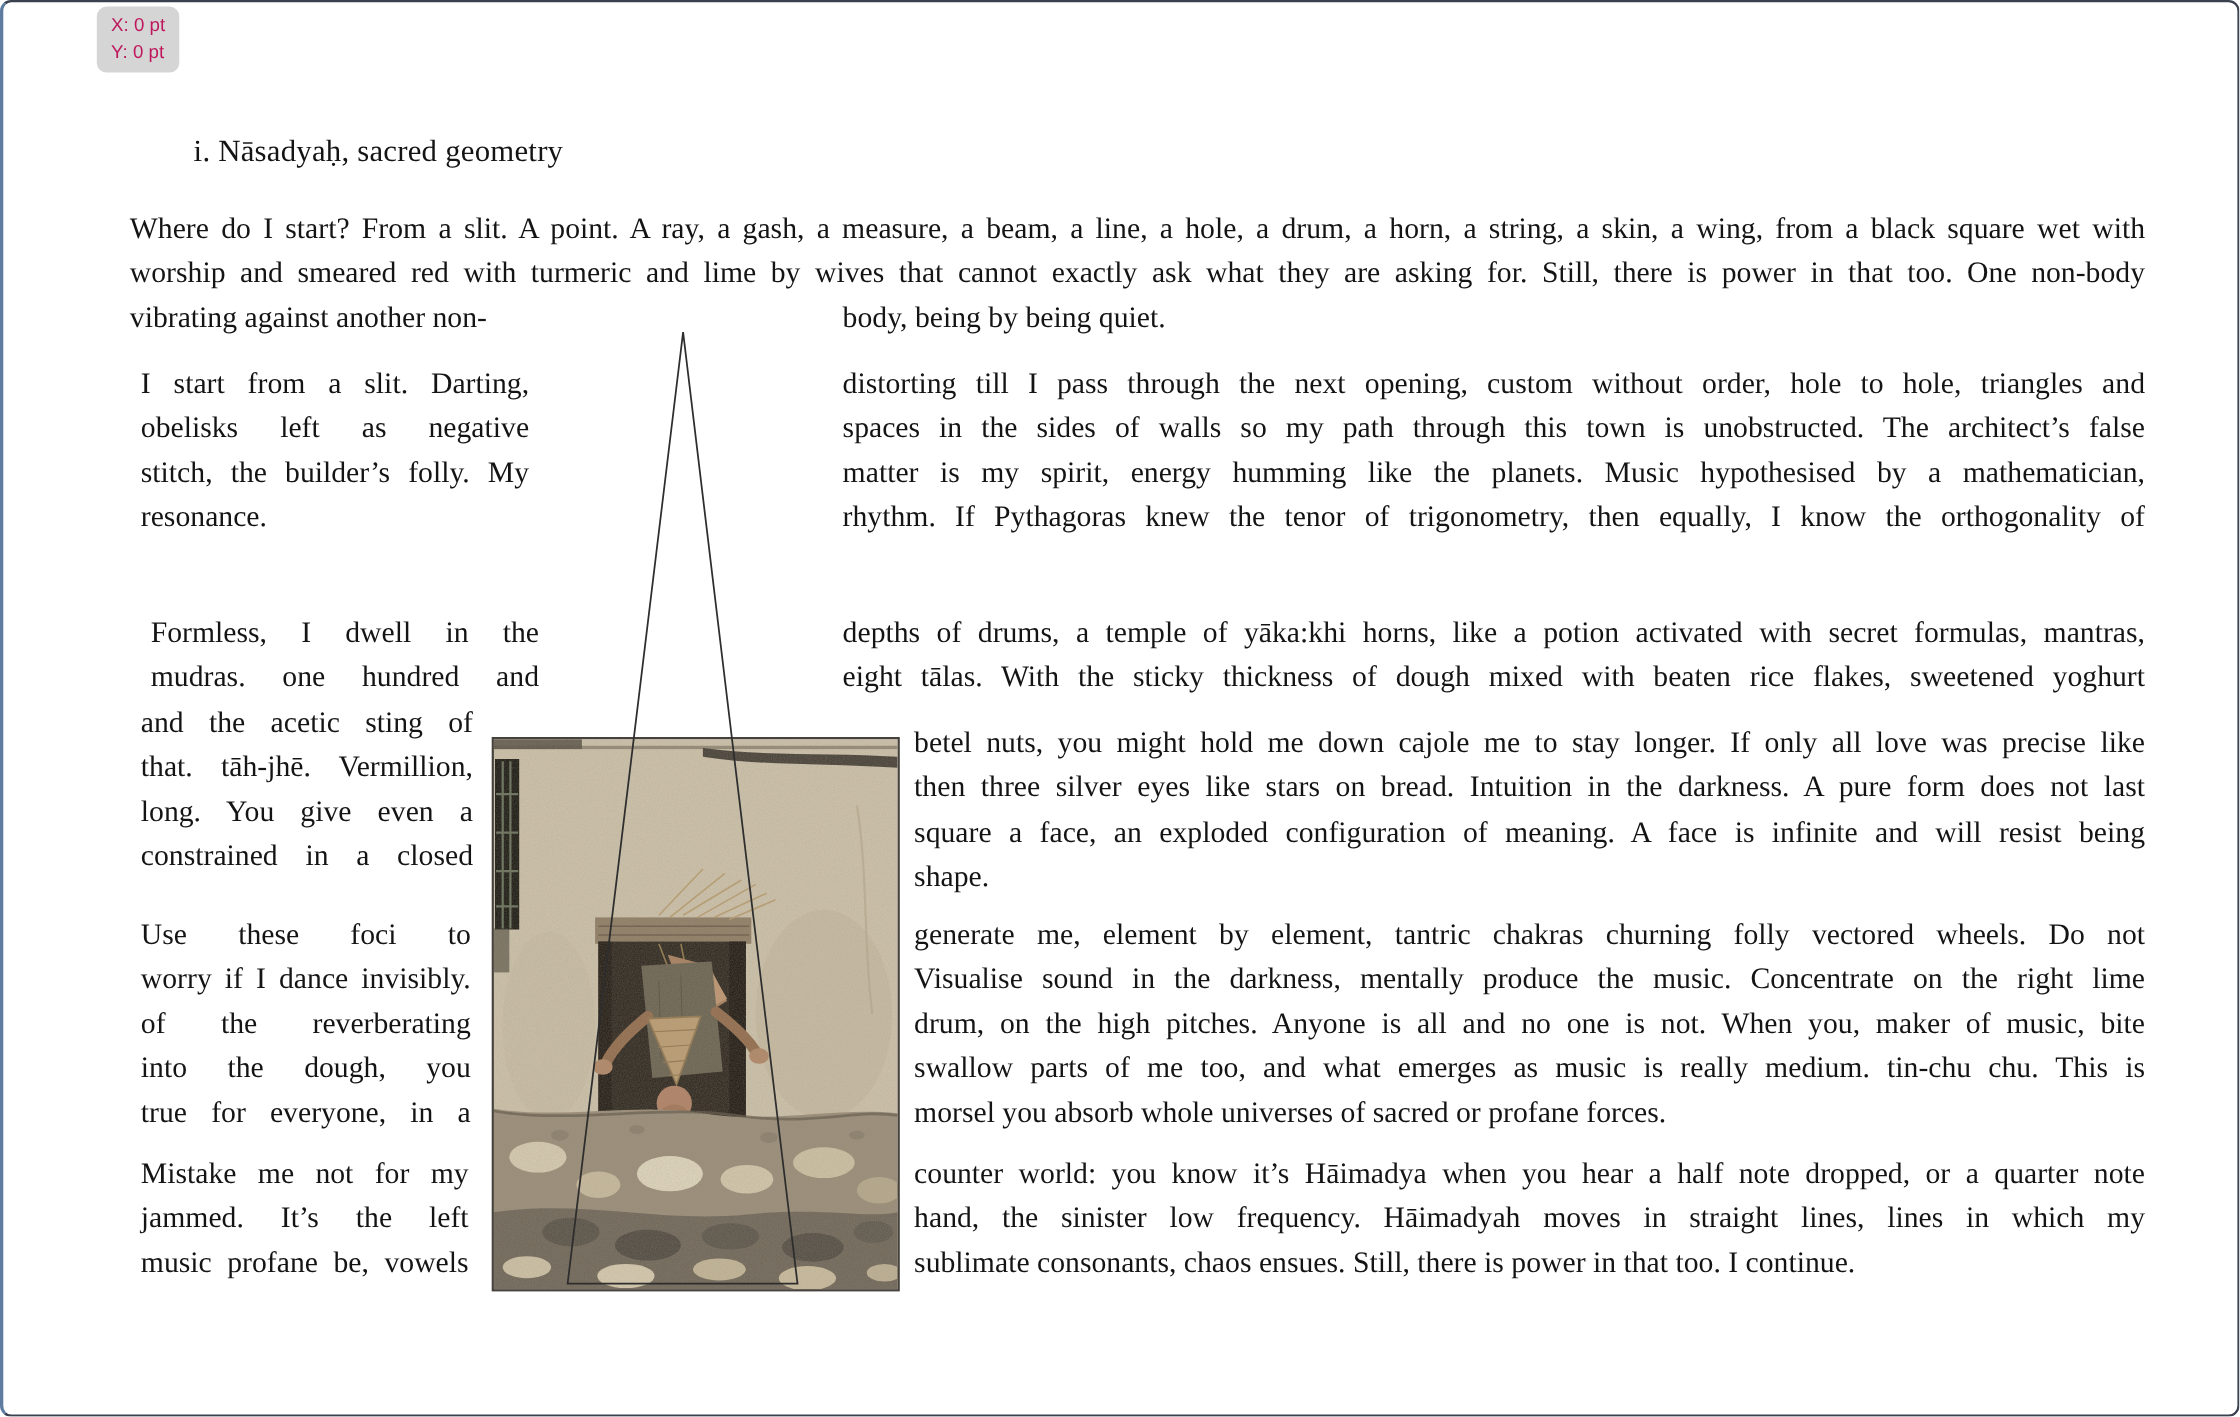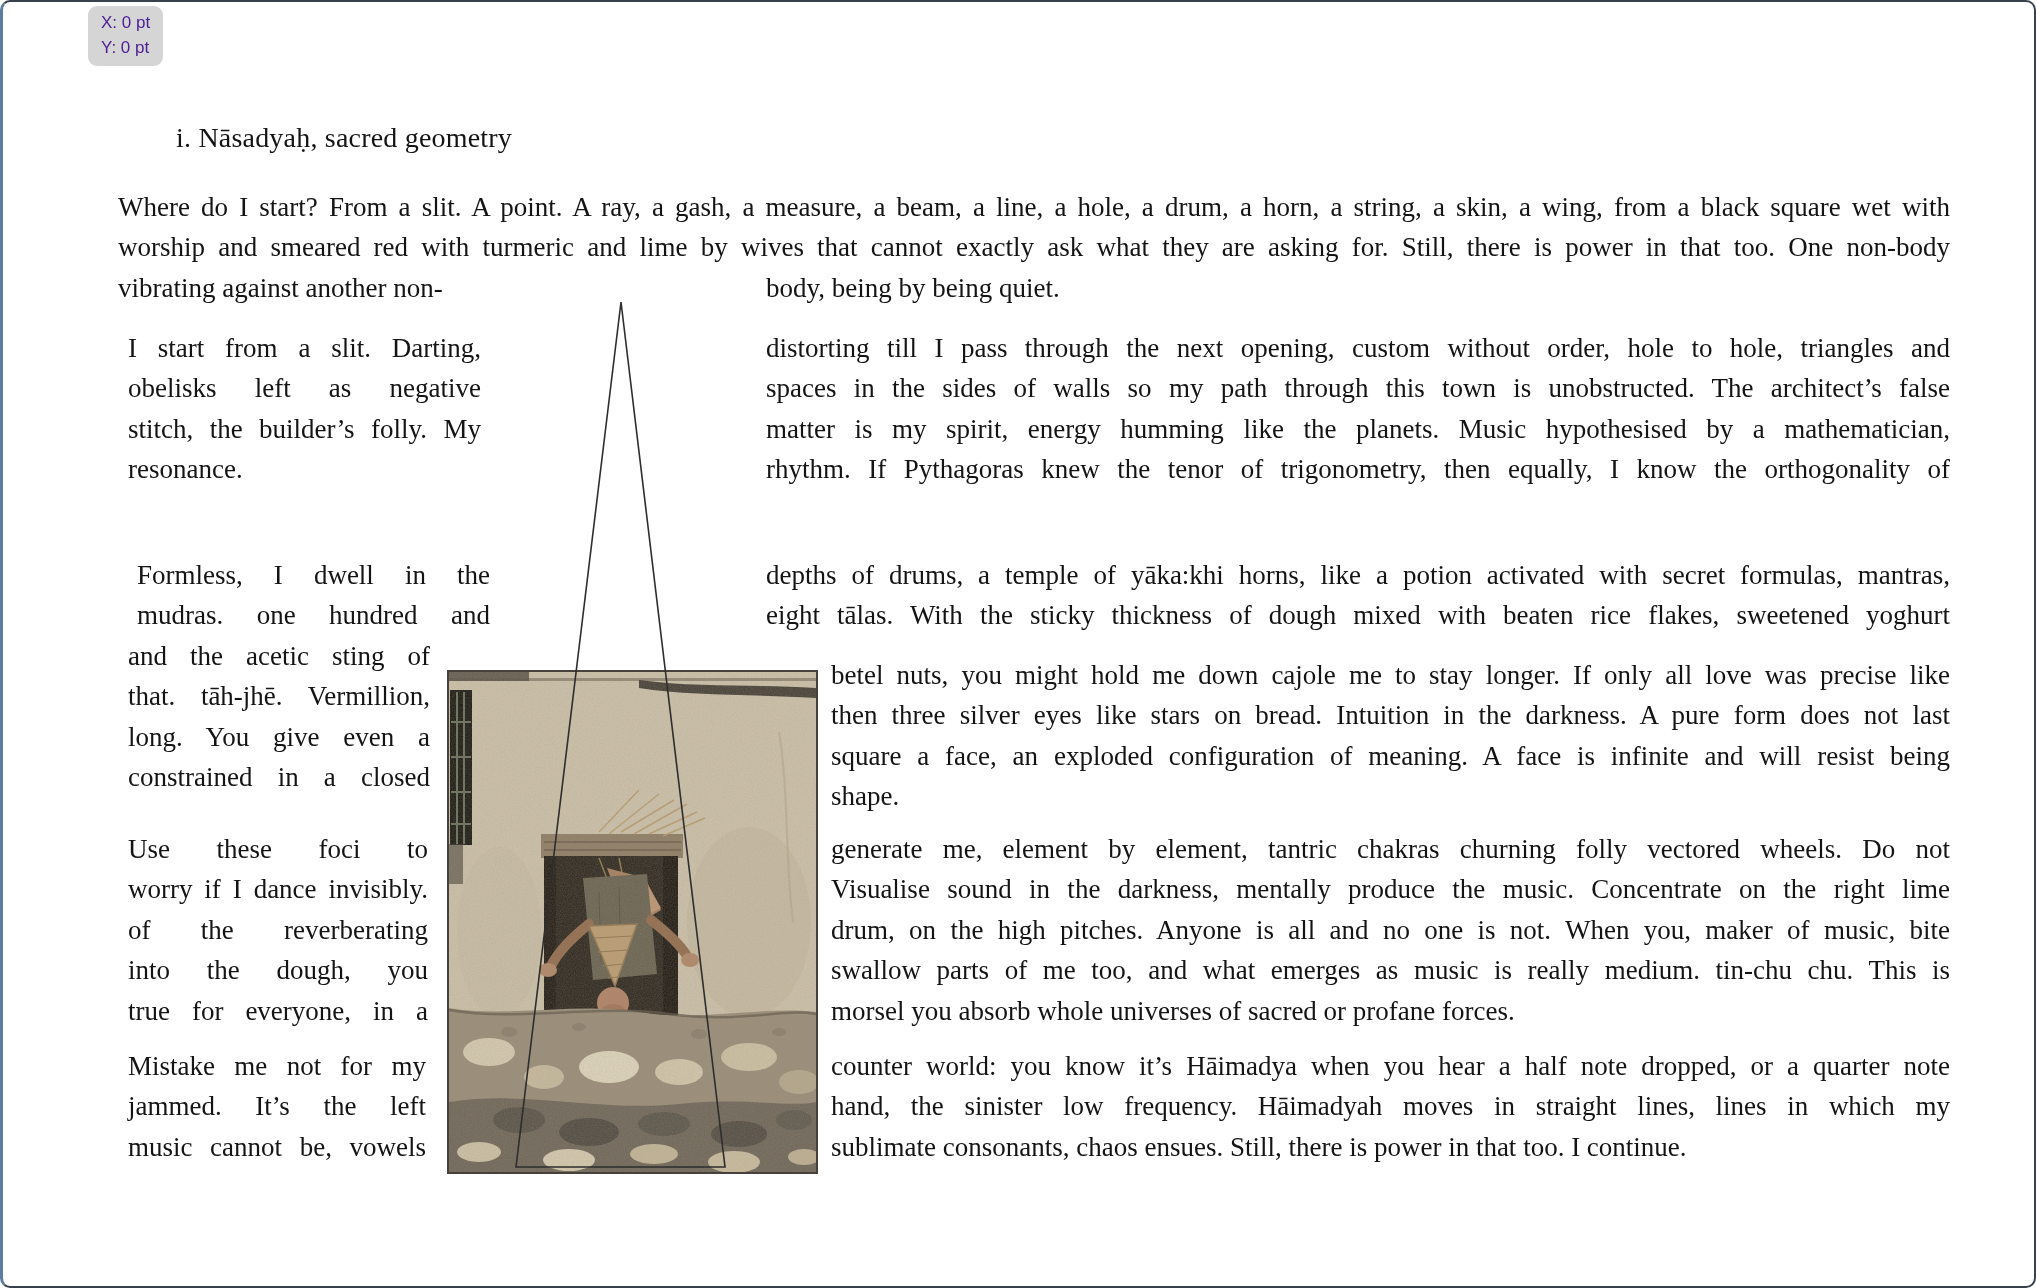--- a/index.html
+++ b/index.html
@@ -7,21 +7,21 @@
     position:relative;width:2036px;height:1288px;box-sizing:border-box;
     background:#ffffff;color:#141414;
     border:2px solid #39404e;border-left:3px solid #5e7ca0;border-radius:10px;
     overflow:hidden;
     font-family:"Liberation Serif","DejaVu Serif",serif;
   }
   .badge{
     position:absolute;left:85px;top:4px;z-index:6;
     background:#d5d5d5;border-radius:9px;padding:5px 13px 6px;
     font-family:"Liberation Sans","DejaVu Sans",sans-serif;
-    font-size:17px;line-height:1.45;color:#4c1d95;
+    font-size:17px;line-height:1.45;color:#be185d;
   }
   .title{
     position:absolute;left:173px;top:120px;margin:0;z-index:5;
     font-size:28px;font-weight:400;letter-spacing:.2px;
   }
   .tblock{position:absolute;font-size:27px;z-index:5;}
   .tline{height:40.4px;line-height:40.4px;white-space:nowrap;text-align:justify;text-align-last:justify;text-justify:inter-word;}
   .tline.last-left{text-align-last:left;}
   .tfree{position:absolute;font-size:27px;line-height:40.4px;white-space:nowrap;z-index:5;}
   .figure{position:absolute;left:446px;top:670px;width:367px;height:500px;z-index:1;outline:2px solid #46413a;}
@@ -65,21 +65,21 @@
   <div class="tblock" style="left:125px;top:827px;width:300px">
       <div class="tline">Use these foci to</div>
       <div class="tline">worry if I dance invisibly.</div>
       <div class="tline">of the reverberating</div>
       <div class="tline">into the dough, you</div>
       <div class="tline">true for everyone, in a</div>
     </div>
   <div class="tblock" style="left:125px;top:1044px;width:298px">
       <div class="tline">Mistake me not for my</div>
       <div class="tline">jammed. It’s the left</div>
-      <div class="tline">music cannot be, vowels</div>
+      <div class="tline">music profane be, vowels</div>
     </div>
 
   <div class="tblock" style="left:763px;top:326px;width:1184px">
       <div class="tline">distorting till I pass through the next opening, custom without order, hole to hole, triangles and</div>
       <div class="tline">spaces in the sides of walls so my path through this town is unobstructed. The architect’s false</div>
       <div class="tline">matter is my spirit, energy humming like the planets. Music hypothesised by a mathematician,</div>
       <div class="tline">rhythm. If Pythagoras knew the tenor of trigonometry, then equally, I know the orthogonality of</div>
     </div>
   <div class="tblock" style="left:763px;top:553px;width:1184px">
       <div class="tline">depths of drums, a temple of yāka:khi horns, like a potion activated with secret formulas, mantras,</div>

